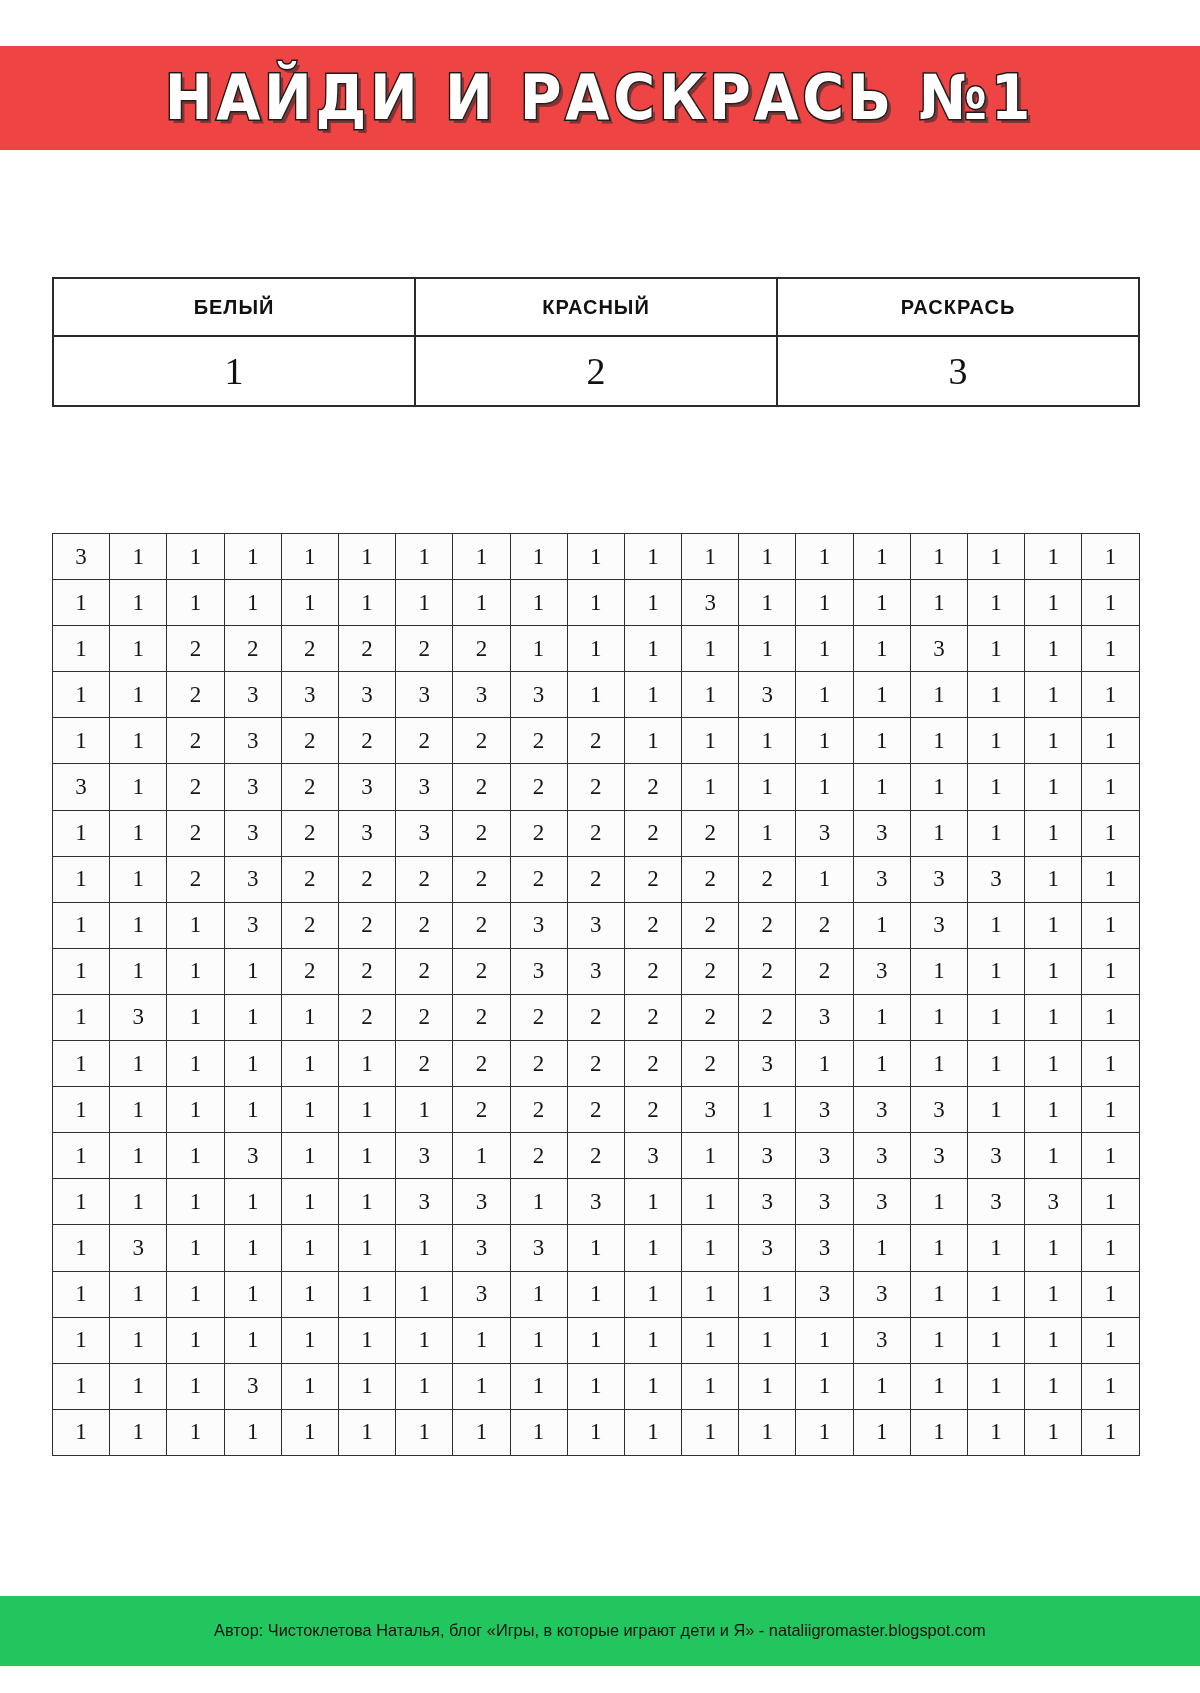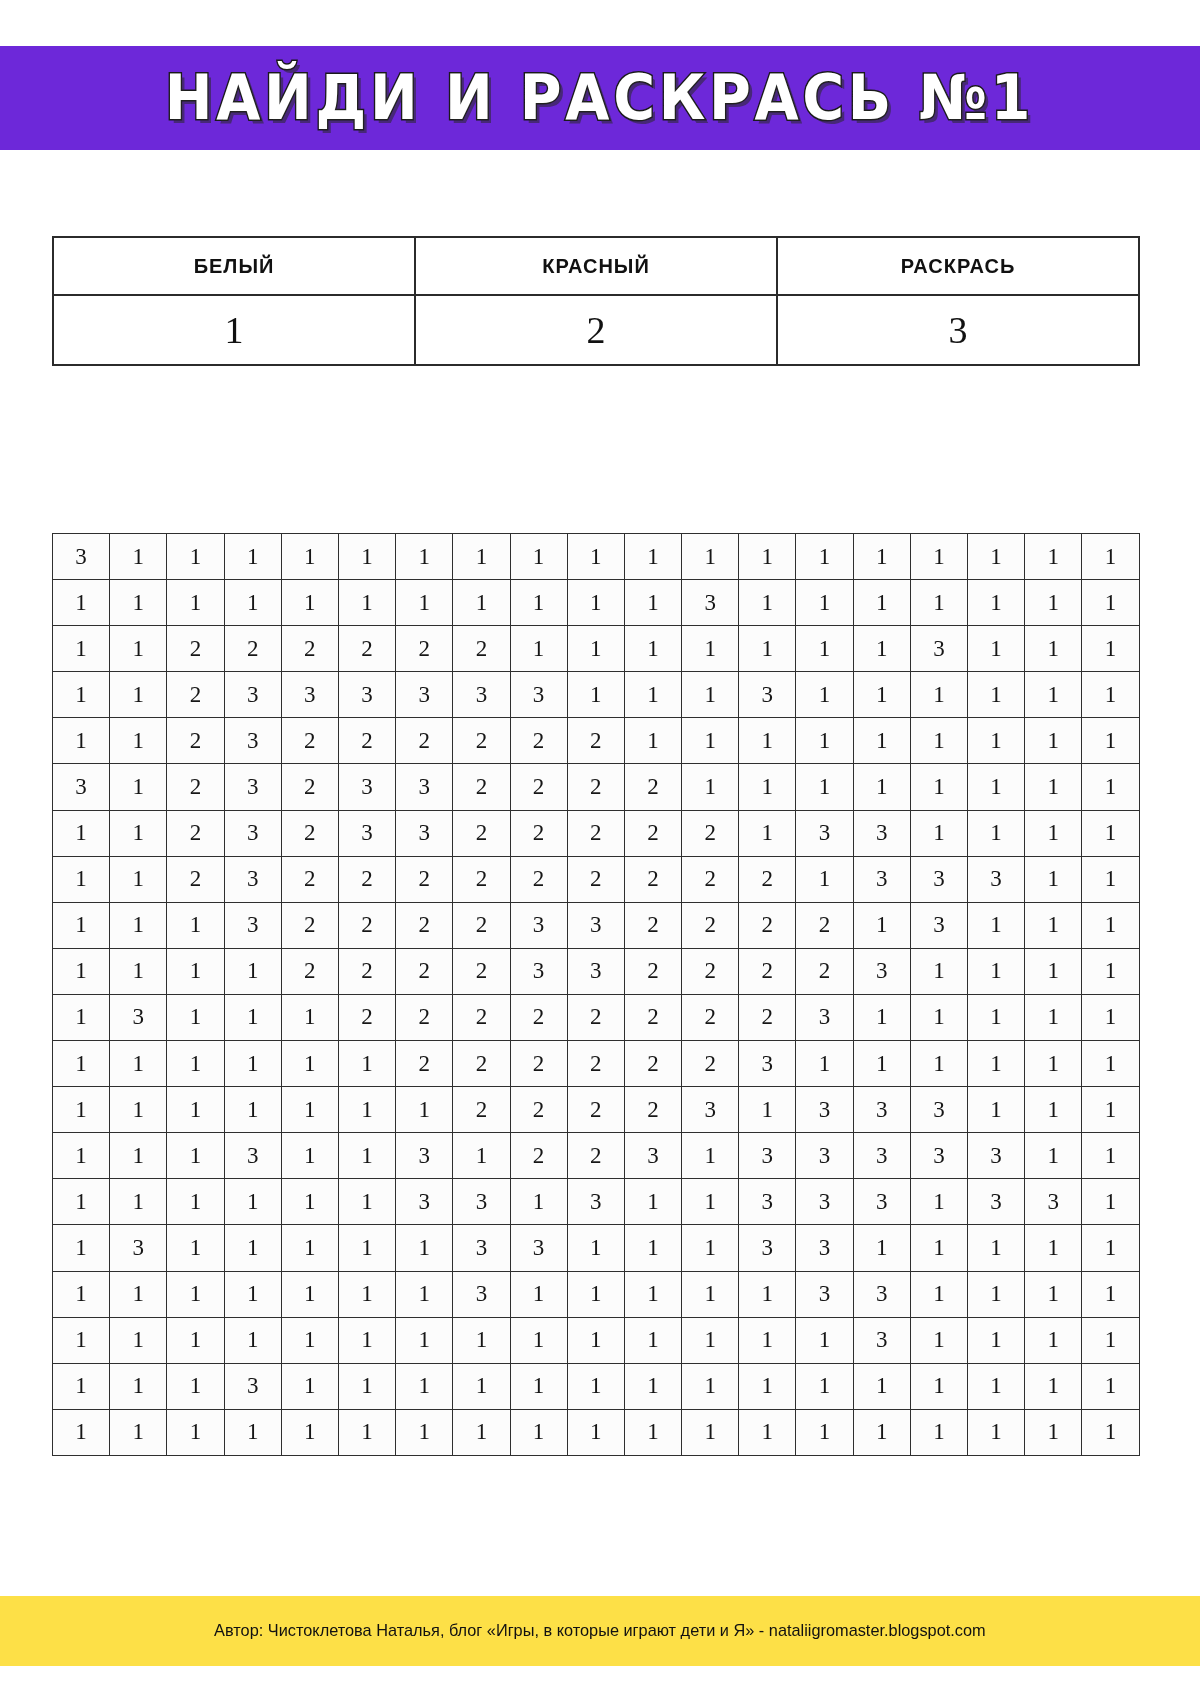--- a/index.html
+++ b/index.html
@@ -15,21 +15,21 @@
     overflow: hidden;
   }
 
   
   .header-band {
     position: absolute;
     left: 0;
     top: 46px;
     width: 1200px;
     height: 104px;
-    background: #6d28d9;
+    background: #ef4444;
     display: flex;
     align-items: center;
     justify-content: center;
   }
   .header-title {
     font-family: "DejaVu Sans", sans-serif;
     font-size: 62px;
     font-weight: bold;
     letter-spacing: 4px;
     color: #ffffff;
@@ -45,20 +45,21 @@
   .legend-wrap {
     position: absolute;
     left: 52px;
     top: 236px;
     width: 996px;
   }
   table.legend {
     border-collapse: collapse;
     width: 1088px;
     table-layout: fixed;
+    margin-top: 41px;
   }
   table.legend td {
     border: 2px solid #2b2b2b;
     text-align: center;
     background: #ffffff;
   }
   table.legend tr.legend-names td {
     height: 54px;
     font-size: 20px;
     font-weight: bold;
@@ -97,21 +98,21 @@
     background: #fcfcfc;
   }
 
   
   .footer-band {
     position: absolute;
     left: 0;
     top: 1596px;
     width: 1200px;
     height: 70px;
-    background: #fde047;
+    background: #22c55e;
     display: flex;
     align-items: center;
     justify-content: center;
   }
   .footer-text {
     font-size: 17px;
     color: #111;
     white-space: nowrap;
     transform: scaleX(0.96);
   }

